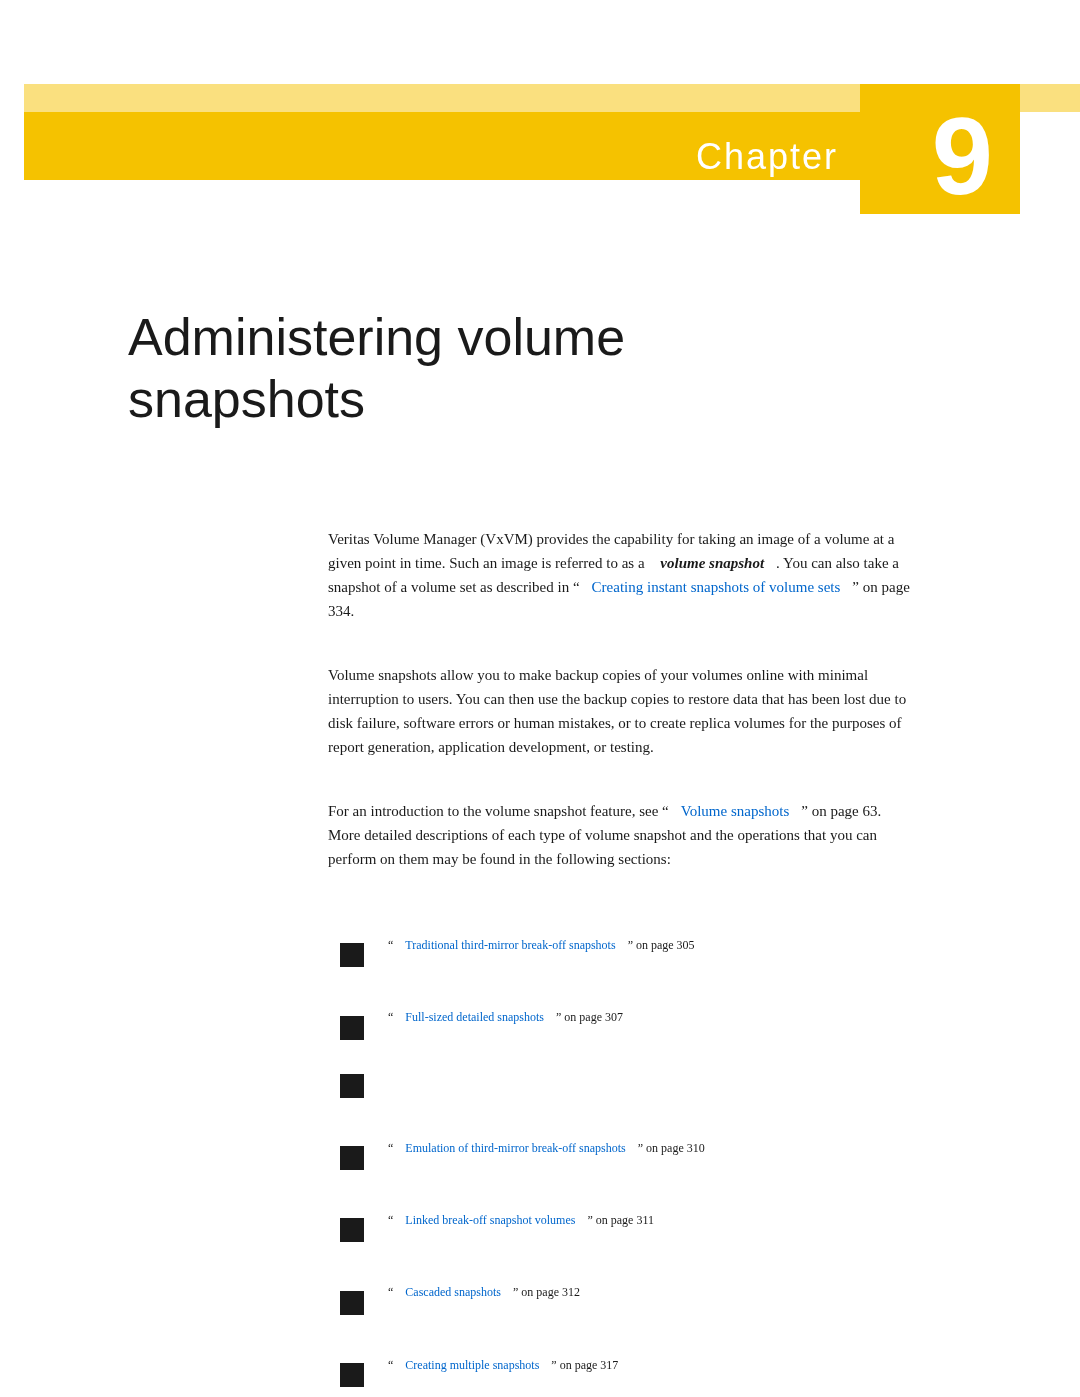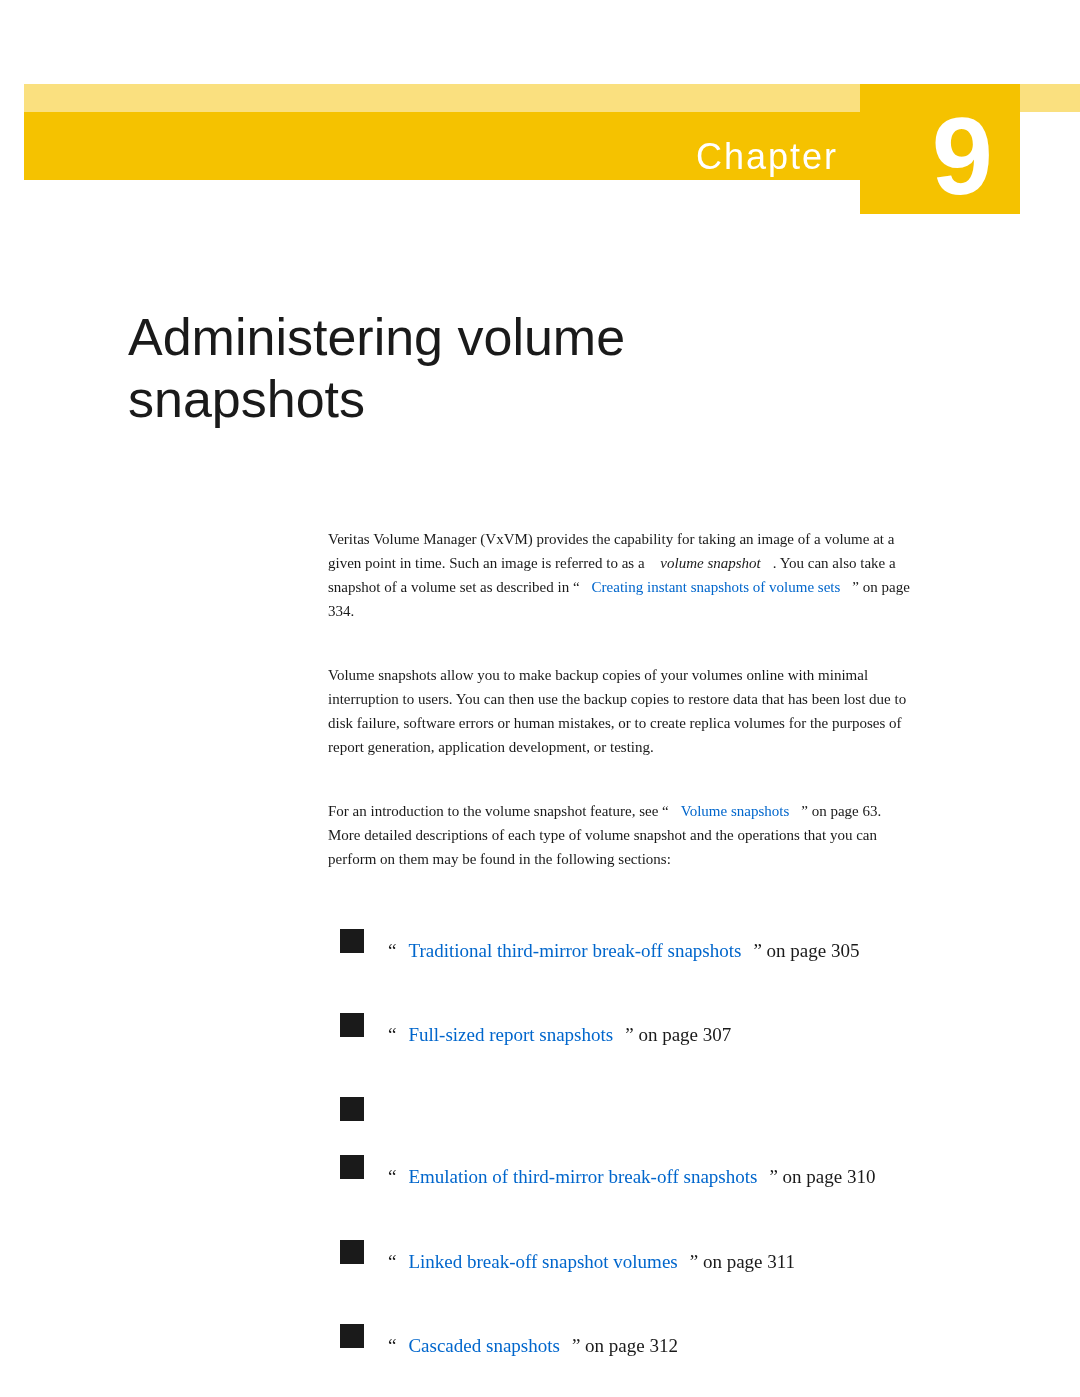--- a/index.html
+++ b/index.html
@@ -100,40 +100,41 @@
     .body-paragraph {
       font-size: 15px;
       line-height: 1.6;
       color: #1a1a1a;
       margin-bottom: 16px;
       text-align: left;
     }
 
     .body-paragraph em {
       font-style: italic;
+      font-weight: bold;
     }
 
     .link {
       color: #0066cc;
       text-decoration: none;
     }
 
     
     .bullet-list {
       list-style: none;
       margin-top: 12px;
       margin-bottom: 16px;
     }
 
     .bullet-list li {
-      font-size: 19px;
+      font-size: 12px;
       line-height: 1.7;
       color: #1a1a1a;
       display: flex;
-      align-items: flex-start;
+      align-items: flex-end;
       margin-bottom: 4px;
     }
 
     .bullet-square {
       display: inline-block;
       width: 8px;
       height: 8px;
       background: #1a1a1a;
       margin-right: 12px;
       margin-top: 6px;
@@ -172,21 +173,21 @@
       For an introduction to the volume snapshot feature, see “<a class="link" href="#">Volume snapshots</a>” on page 63. More detailed descriptions of each type of volume snapshot and the operations that you can perform on them may be found in the following sections:
     </p>
 
     <ul class="bullet-list">
       <li>
         <span class="bullet-square"></span>
         <span>“<a class="link" href="#">Traditional third-mirror break-off snapshots</a>” on page 305</span>
       </li>
       <li>
         <span class="bullet-square"></span>
-        <span>“<a class="link" href="#">Full-sized report snapshots</a>” on page 307</span>
+        <span>“<a class="link" href="#">Full-sized detailed snapshots</a>” on page 307</span>
       </li>
       <li>
         <span class="bullet-square"></span>
       </li>
       <li>
         <span class="bullet-square"></span>
         <span>“<a class="link" href="#">Emulation of third-mirror break-off snapshots</a>” on page 310</span>
       </li>
       <li>
         <span class="bullet-square"></span>

